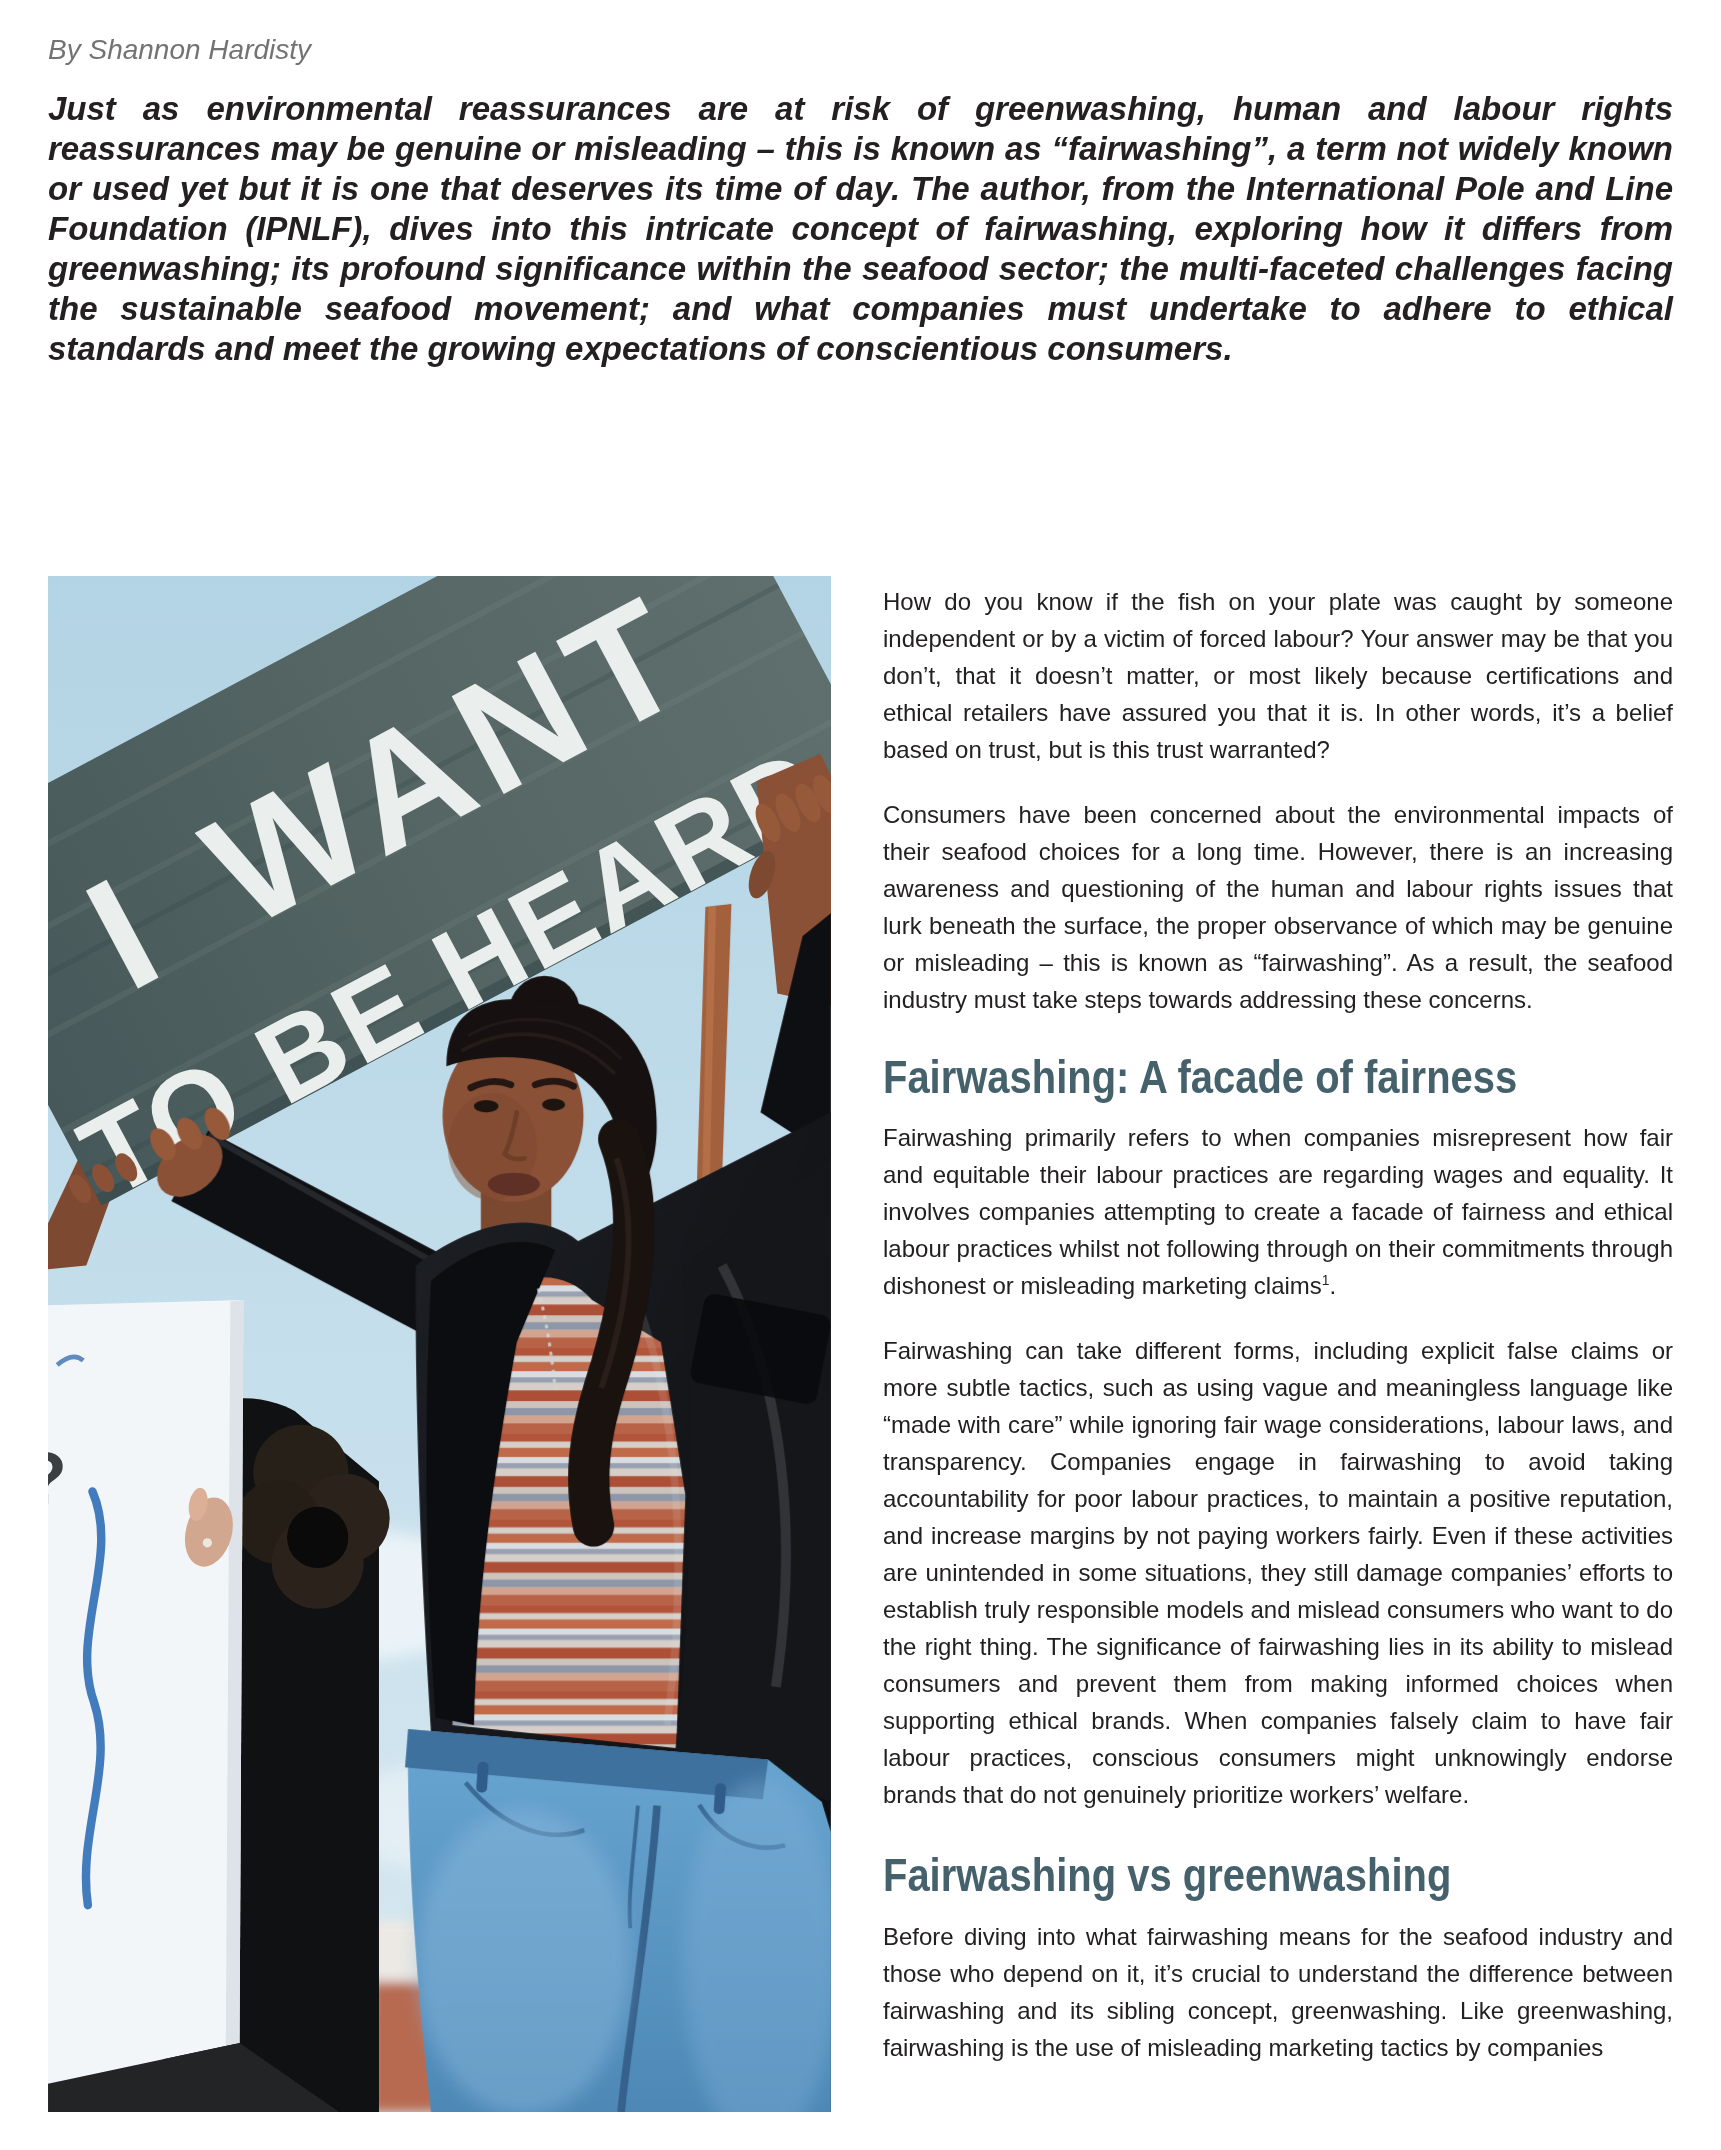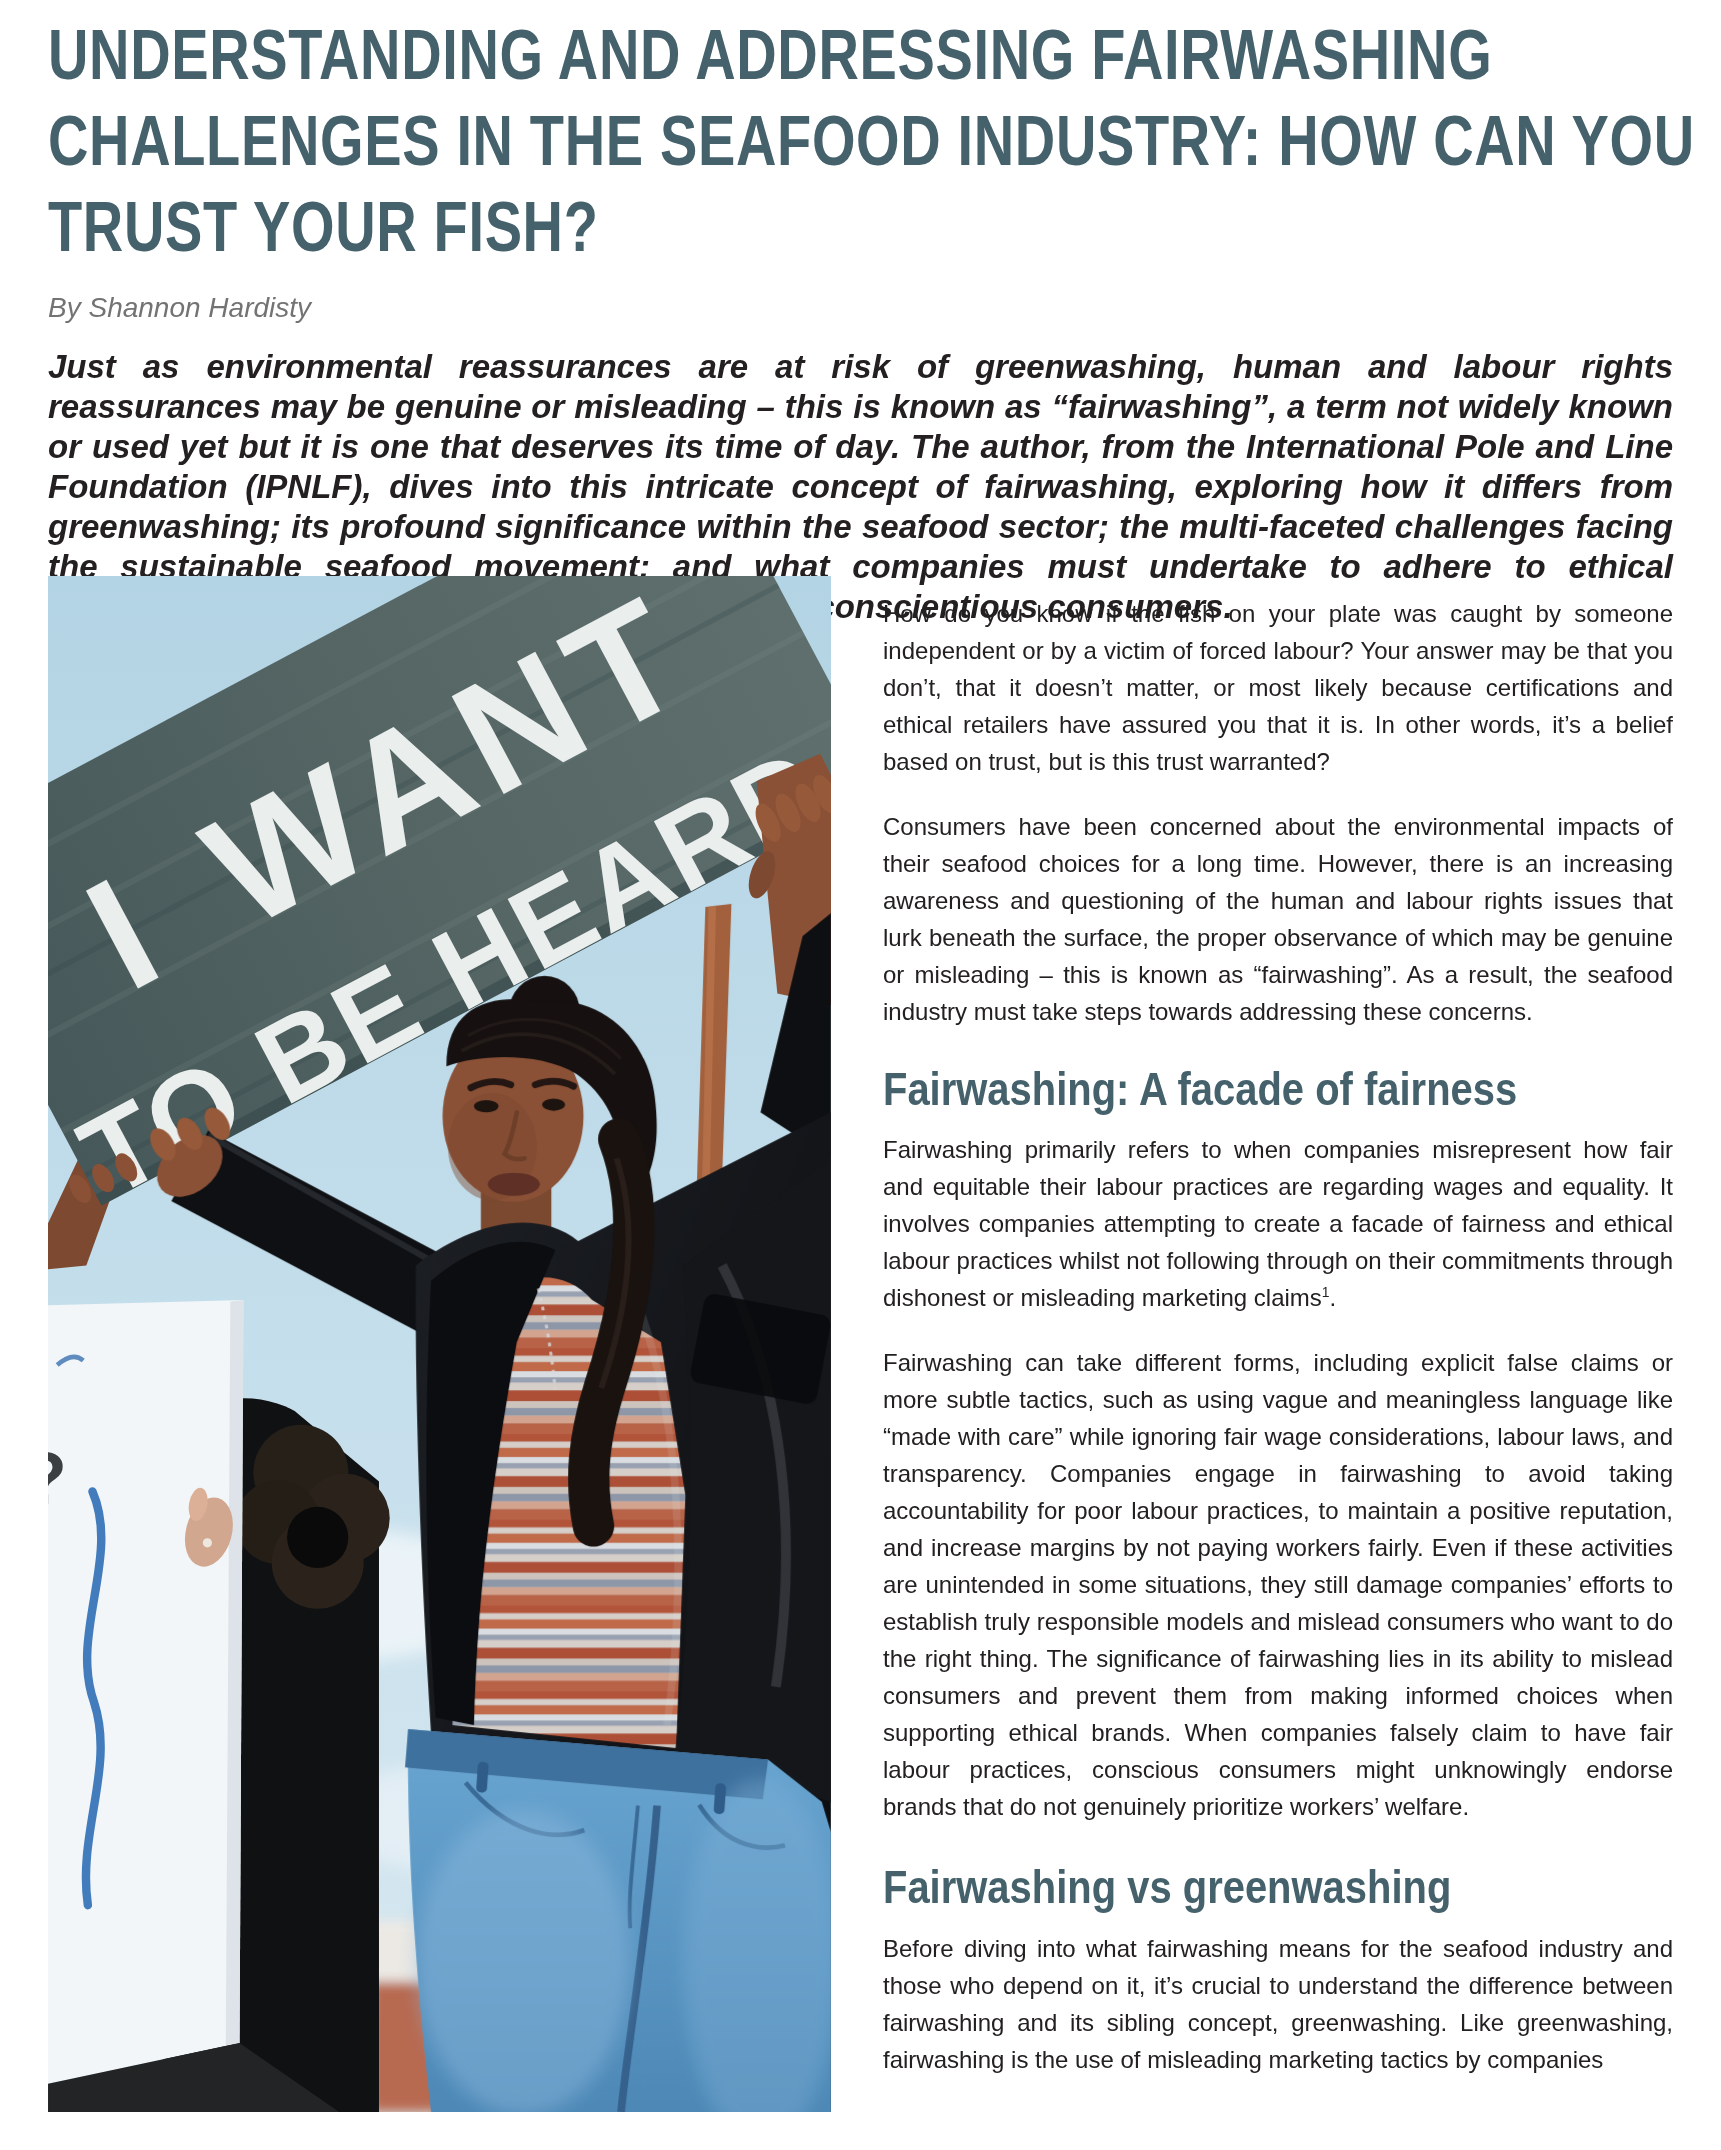--- a/index.html
+++ b/index.html
@@ -20,44 +20,39 @@
   .standfirst{
     margin:23px 0 0;font-style:italic;font-weight:700;
     font-size:33px;line-height:40px;text-align:justify;color:#242021;
   }
 
   
   figure.photo{position:absolute;left:48px;top:576px;width:783px;height:1536px;margin:0;overflow:hidden;background:#b9d8e6;}
   figure.photo svg{display:block;}
 
   
-  .col{position:absolute;left:883px;top:595px;width:790px;}
+  .col{position:absolute;left:883px;top:583px;width:790px;}
   .col p.body-p{margin:0 0 27.6px;font-size:24px;line-height:37px;text-align:justify;color:#232021;}
   .col h2{
     margin:37px 0 18.4px;font-size:47px;font-weight:700;color:#45616b;
     white-space:nowrap;transform:scaleX(0.85);transform-origin:0 50%;line-height:1.05;
   }
   .col h2:first-of-type{margin-top:34px;}
   sup{font-size:58%;vertical-align:super;line-height:0;}
 
   .footnote{margin-top:17px;}
   .fn-rule{width:230px;height:2.3px;background:#59595b;margin:0 0 20px 0;}
   .fn-text{font-style:italic;font-size:22px;color:#717375;margin:0;}
 </style>
 </head>
 <body>
 
 <div class="page">
 
   <header>
-    <h1>
-      <span class="tl">UNDERSTANDING AND ADDRESSING FAIRWASHING</span>
-      <span class="tl">CHALLENGES IN THE SEAFOOD INDUSTRY: HOW CAN YOU</span>
-      <span class="tl">TRUST YOUR FISH?</span>
-    </h1>
     <p class="byline">By Shannon Hardisty</p>
     <p class="standfirst">Just as environmental reassurances are at risk of greenwashing, human and labour rights reassurances may be genuine or misleading – this is known as “fairwashing”, a term not widely known or used yet but it is one that deserves its time of day.  The author, from the International Pole and Line Foundation (IPNLF), dives into this intricate concept of fairwashing, exploring how it differs from greenwashing; its profound significance within the seafood sector; the multi-faceted challenges facing the sustainable seafood movement; and what companies must undertake to adhere to ethical standards and meet the growing expectations of conscientious consumers.</p>
   </header>
 
   <figure class="photo">
     <svg width="783" height="1536" viewBox="0 0 1022 2005" xmlns="http://www.w3.org/2000/svg">
       <defs>
         <linearGradient id="skyg" x1="0" y1="0" x2="0" y2="1">
           <stop offset="0" stop-color="#b3d4e4"></stop>
           <stop offset="0.55" stop-color="#c6dfec"></stop>

